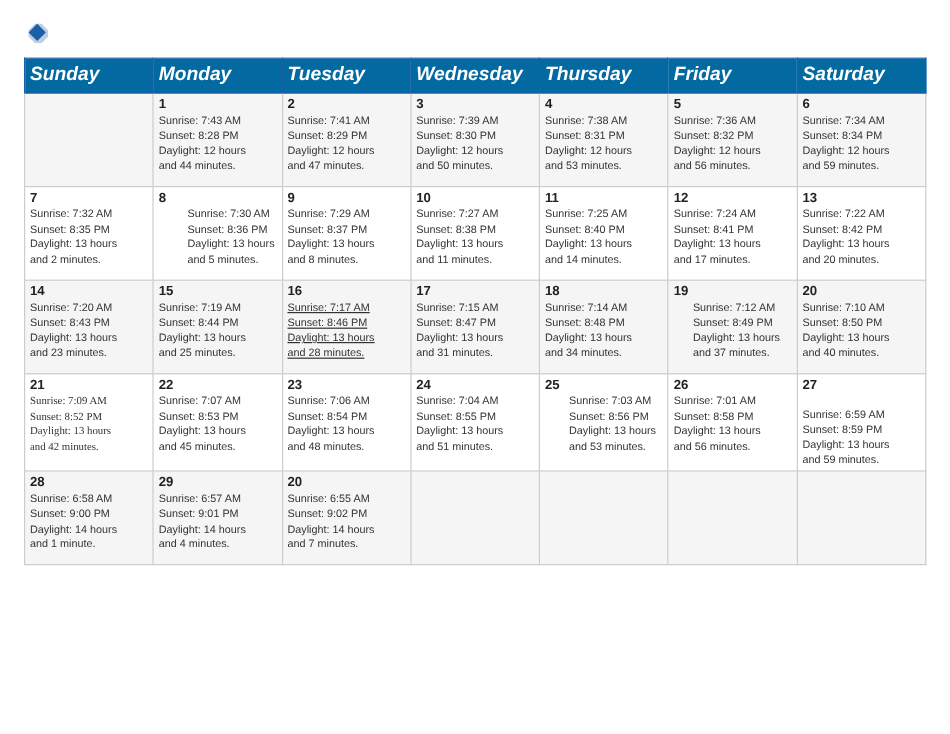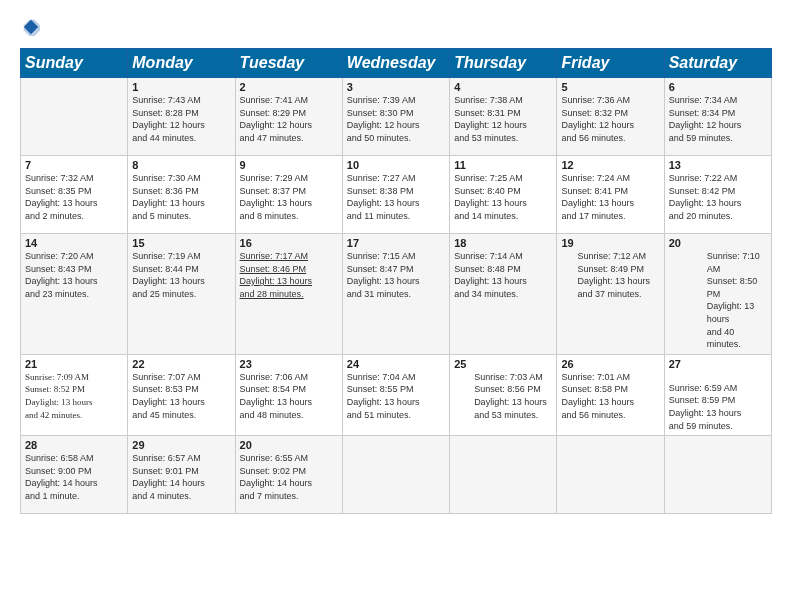--- a/index.html
+++ b/index.html
@@ -182,21 +182,21 @@
         <tr>
           <td>
             <span class="day-num">7</span>
             <div class="cell-info" style="white-space: pre-line;">Sunrise: 7:32 AM
 Sunset: 8:35 PM
 Daylight: 13 hours
 and 2 minutes.</div>
           </td>
           <td>
             <span class="day-num">8</span>
-            <div class="cell-info" style="white-space: pre-line;">Sunrise: 7:30 AM
+            <div class="cell-info" style="white-space: pre-line; margin-left: 24px;">Sunrise: 7:30 AM
 Sunset: 8:36 PM
 Daylight: 13 hours
 and 5 minutes.</div>
           </td>
           <td>
             <span class="day-num">9</span>
             <div class="cell-info" style="white-space: pre-line;">Sunrise: 7:29 AM
 Sunset: 8:37 PM
 Daylight: 13 hours
 and 8 minutes.</div>
@@ -268,21 +268,21 @@
           </td>
           <td>
             <span class="day-num">19</span>
             <div class="cell-info" style="white-space: pre-line; margin-left: 16px;">Sunrise: 7:12 AM
 Sunset: 8:49 PM
 Daylight: 13 hours
 and 37 minutes.</div>
           </td>
           <td>
             <span class="day-num">20</span>
-            <div class="cell-info" style="white-space: pre-line; margin-left: 38px;">Sunrise: 7:10 AM
+            <div class="cell-info" style="white-space: pre-line;">Sunrise: 7:10 AM
 Sunset: 8:50 PM
 Daylight: 13 hours
 and 40 minutes.</div>
           </td>
         </tr>
         <tr>
           <td>
             <span class="day-num">21</span>
             <div class="cell-info" style="white-space: pre-line; font-family: Liberation Serif, serif;">Sunrise: 7:09 AM
 Sunset: 8:52 PM

